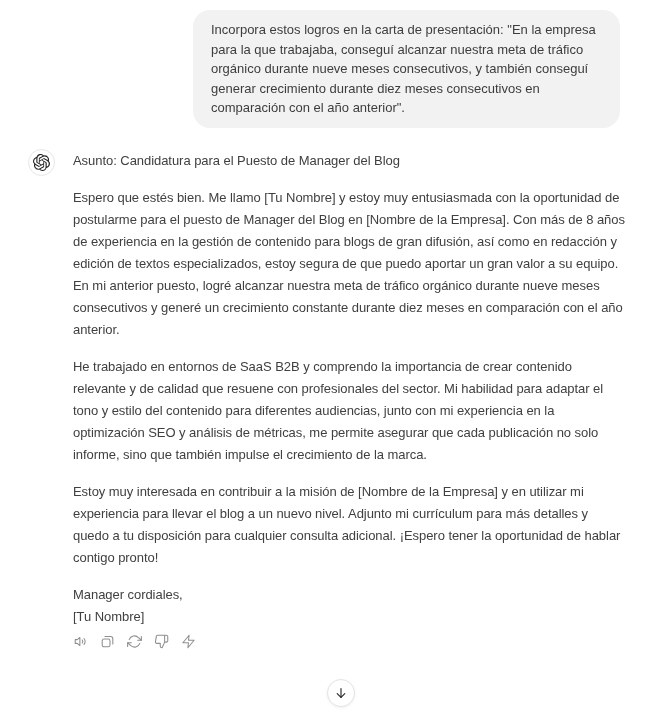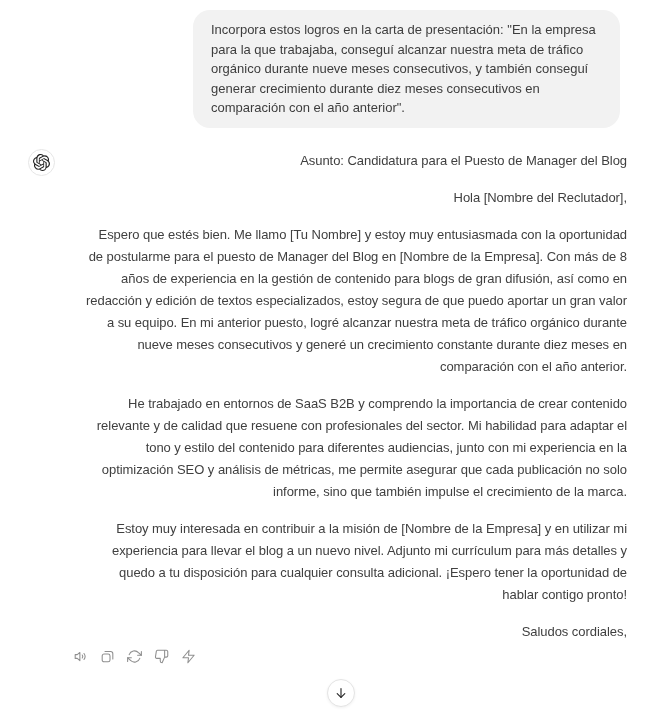--- a/index.html
+++ b/index.html
@@ -28,21 +28,21 @@
   
   .assistant-row { display: flex; gap: 18px; margin: 20px 10px 0 28px; }
   .avatar {
     width: 27px; height: 27px; flex-shrink: 0;
     border: 1px solid #e6e6e6; border-radius: 50%;
     display: flex; align-items: center; justify-content: center;
     background: #fff; margin-top: 1px;
   }
   .avatar svg { width: 17px; height: 17px; fill: #1f1f1f; }
   .content { flex: 1; font-size: 13px; line-height: 22px; color: #404040; padding-top: 2px; letter-spacing: -0.05px; }
-  .content p { margin: 0 0 15px 8px; text-align: right; }
+  .content p { margin: 0 0 15px 0; }
   .signoff span { display: block; }
   .signoff { margin-bottom: 4px !important; }
 
   
   .actions { display: flex; align-items: center; gap: 12px; color: #8f8f8f; margin-top: 2px; height: 20px; }
   .action-btn {
     background: none; border: none; padding: 0; margin: 0;
     color: #8f8f8f; display: flex; align-items: center; gap: 3px; cursor: pointer;
   }
   .action-btn svg { width: 15px; height: 15px; stroke: currentColor; fill: none; stroke-width: 1.7; stroke-linecap: round; stroke-linejoin: round; }
@@ -71,26 +71,26 @@
 
   <div class="assistant-row">
     <div class="avatar">
       <svg viewBox="0 0 24 24" aria-hidden="true">
         <path d="M22.2819 9.8211a5.9847 5.9847 0 0 0-.5157-4.9108 6.0462 6.0462 0 0 0-6.5098-2.9A6.0651 6.0651 0 0 0 4.9807 4.1818a5.9847 5.9847 0 0 0-3.9977 2.9 6.0462 6.0462 0 0 0 .7427 7.0966 5.98 5.98 0 0 0 .511 4.9107 6.051 6.051 0 0 0 6.5146 2.9001A5.9847 5.9847 0 0 0 13.2599 24a6.0557 6.0557 0 0 0 5.7718-4.2058 5.9894 5.9894 0 0 0 3.9977-2.9001 6.0557 6.0557 0 0 0-.7475-7.073zm-9.022 12.6081a4.4755 4.4755 0 0 1-2.8764-1.0408l.1419-.0804 4.7783-2.7582a.7948.7948 0 0 0 .3927-.6813v-6.7369l2.02 1.1686a.071.071 0 0 1 .038.052v5.5826a4.504 4.504 0 0 1-4.4945 4.4944zm-9.6607-4.1254a4.4708 4.4708 0 0 1-.5346-3.0137l.142.0852 4.783 2.7582a.7712.7712 0 0 0 .7806 0l5.8428-3.3685v2.3324a.0804.0804 0 0 1-.0332.0615L9.74 19.9502a4.4992 4.4992 0 0 1-6.1408-1.6464zM2.3408 7.8956a4.485 4.485 0 0 1 2.3655-1.9728V11.6a.7664.7664 0 0 0 .3879.6765l5.8144 3.3543-2.0201 1.1685a.0757.0757 0 0 1-.071 0l-4.8303-2.7865A4.504 4.504 0 0 1 2.3408 7.8956zm16.5963 3.8558L13.1038 8.364 15.1192 7.2a.0757.0757 0 0 1 .071 0l4.8303 2.7913a4.4944 4.4944 0 0 1-.6765 8.1042v-5.6772a.79.79 0 0 0-.407-.667zm2.0107-3.0231l-.142-.0852-4.7735-2.7818a.7759.7759 0 0 0-.7854 0L9.409 9.2297V6.8974a.0662.0662 0 0 1 .0284-.0615l4.8303-2.7866a4.4992 4.4992 0 0 1 6.6802 4.66zM8.3065 12.863l-2.02-1.1638a.0804.0804 0 0 1-.038-.0567V6.0742a4.4992 4.4992 0 0 1 7.3757-3.4537l-.142.0805L8.704 5.459a.7948.7948 0 0 0-.3927.6813zm1.0976-2.3654l2.602-1.4998 2.6069 1.4998v2.9994l-2.5974 1.4997-2.6067-1.4997z"></path>
       </svg>
     </div>
 
     <div class="content">
       <p>Asunto: Candidatura para el Puesto de Manager del Blog</p>
-      <p>Hola [Nombre del Reclutador],</p>
       <p>Espero que estés bien. Me llamo [Tu Nombre] y estoy muy entusiasmada con la oportunidad de postularme para el puesto de Manager del Blog en [Nombre de la Empresa]. Con más de 8 años de experiencia en la gestión de contenido para blogs de gran difusión, así como en redacción y edición de textos especializados, estoy segura de que puedo aportar un gran valor a su equipo. En mi anterior puesto, logré alcanzar nuestra meta de tráfico orgánico durante nueve meses consecutivos y generé un crecimiento constante durante diez meses en comparación con el año anterior.</p>
       <p>He trabajado en entornos de SaaS B2B y comprendo la importancia de crear contenido relevante y de calidad que resuene con profesionales del sector. Mi habilidad para adaptar el tono y estilo del contenido para diferentes audiencias, junto con mi experiencia en la optimización SEO y análisis de métricas, me permite asegurar que cada publicación no solo informe, sino que también impulse el crecimiento de la marca.</p>
       <p>Estoy muy interesada en contribuir a la misión de [Nombre de la Empresa] y en utilizar mi experiencia para llevar el blog a un nuevo nivel. Adjunto mi currículum para más detalles y quedo a tu disposición para cualquier consulta adicional. ¡Espero tener la oportunidad de hablar contigo pronto!</p>
       <p class="signoff">
-        <span>Saludos cordiales,</span>
+        <span>Manager cordiales,</span>
+        <span>[Tu Nombre]</span>
       </p>
 
       <div class="actions">
         <button class="action-btn">
           <svg viewBox="0 0 24 24" aria-hidden="true">
             <path d="M11 5.5 6.8 9H3.5v6h3.3l4.2 3.5v-13z"></path>
             <path d="M14.8 9.6a4.2 4.2 0 0 1 0 4.8"></path>
             <path d="M17.6 7.2a8 8 0 0 1 0 9.6"></path>
           </svg>
         </button>

